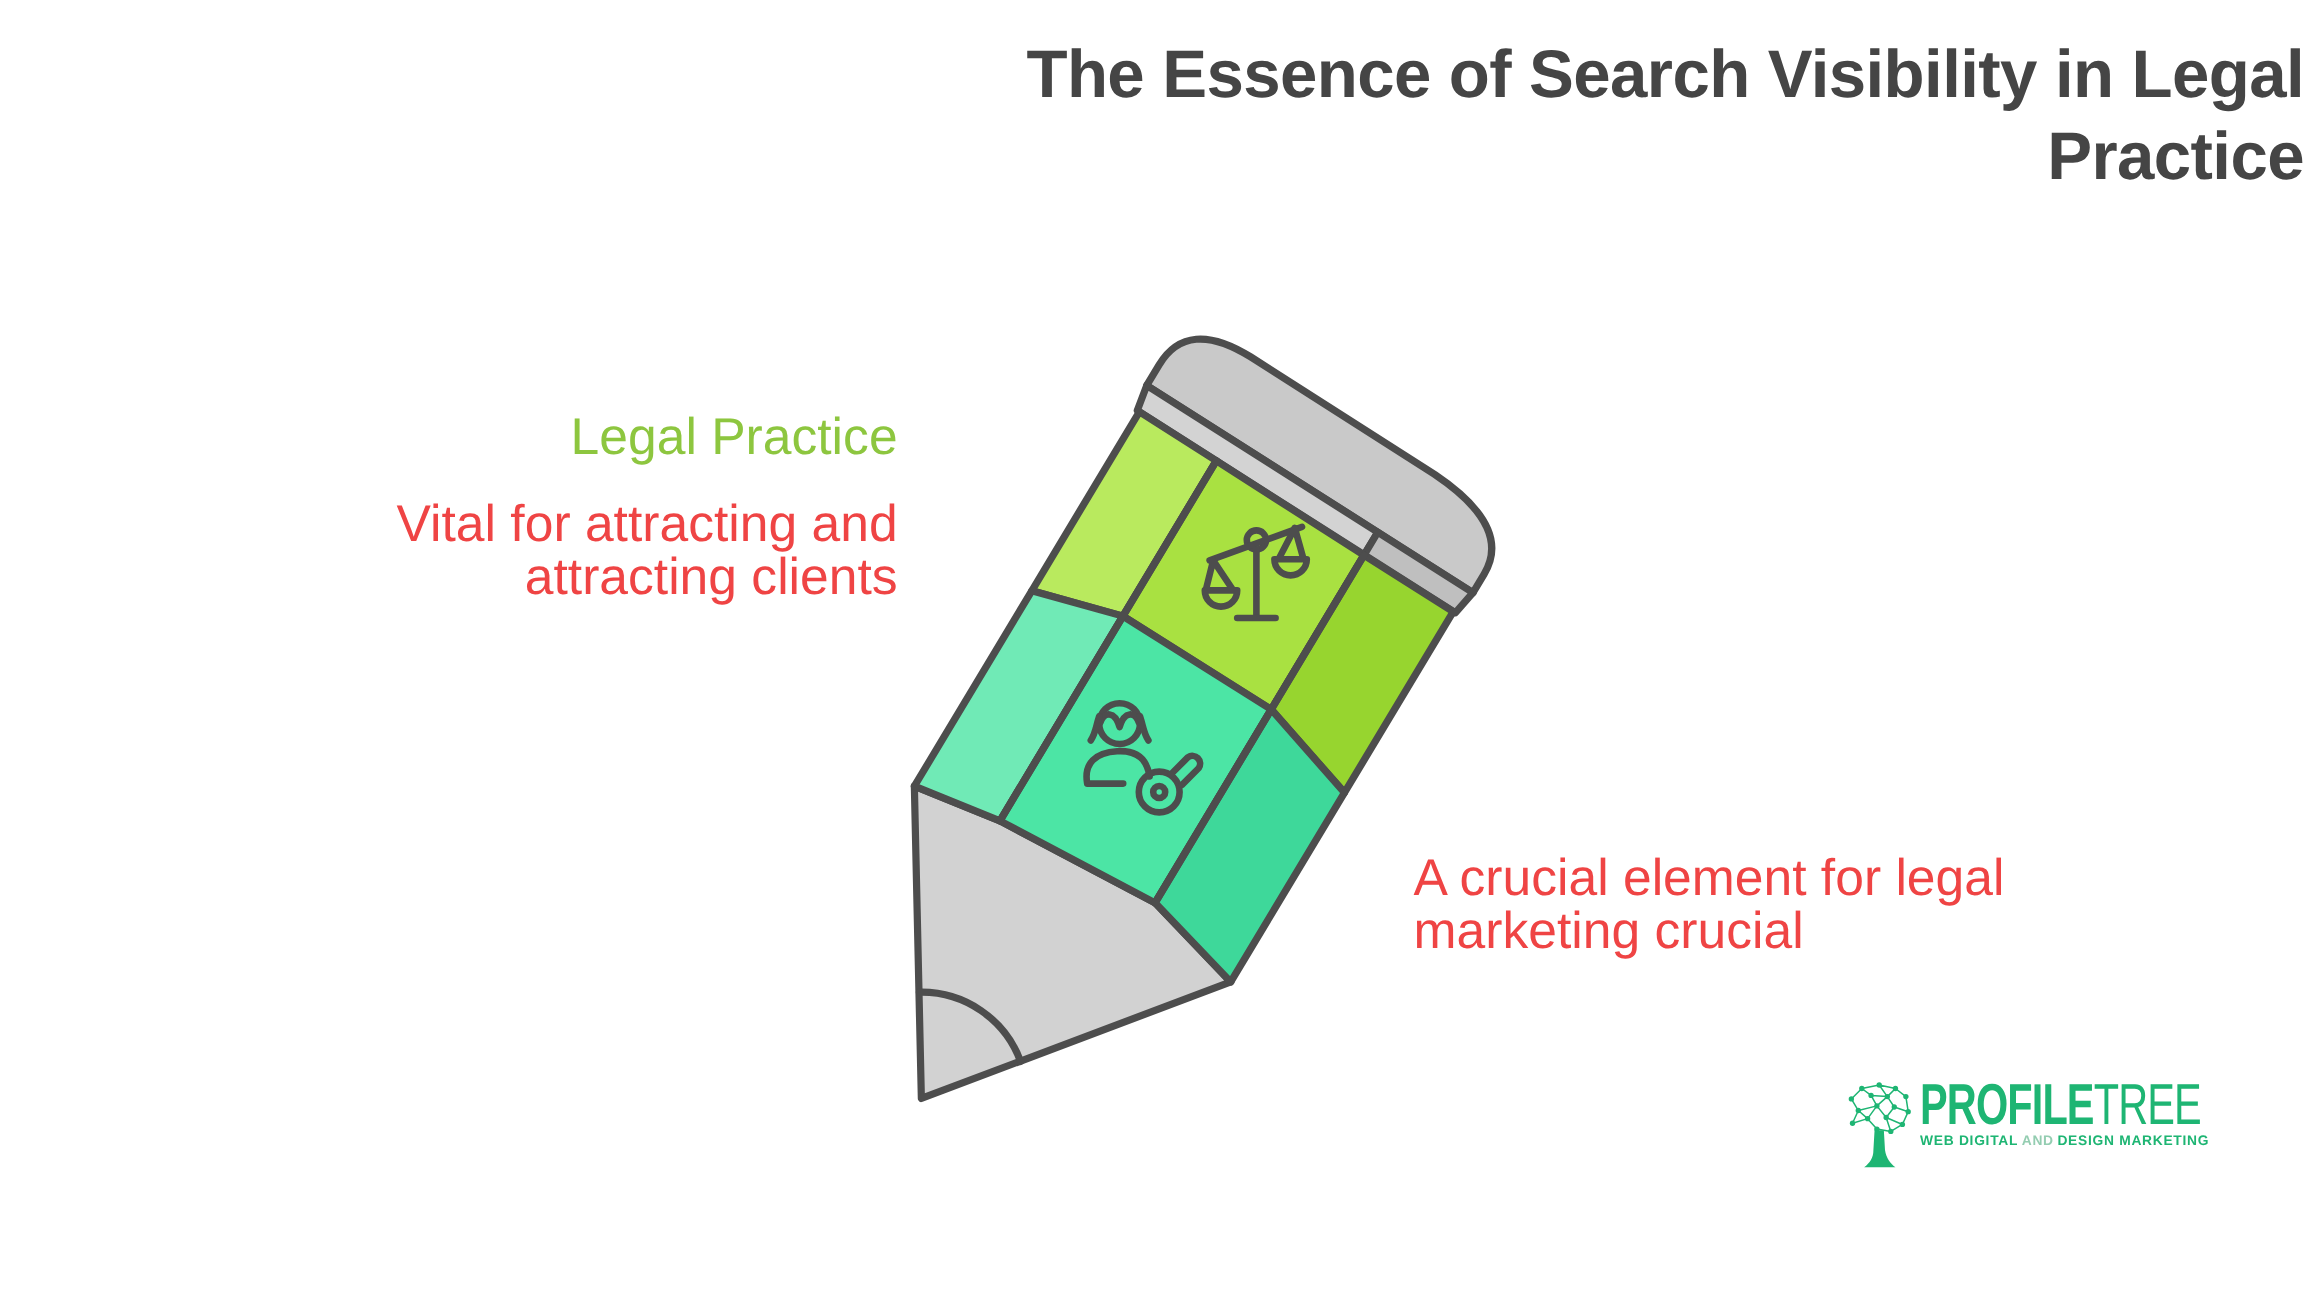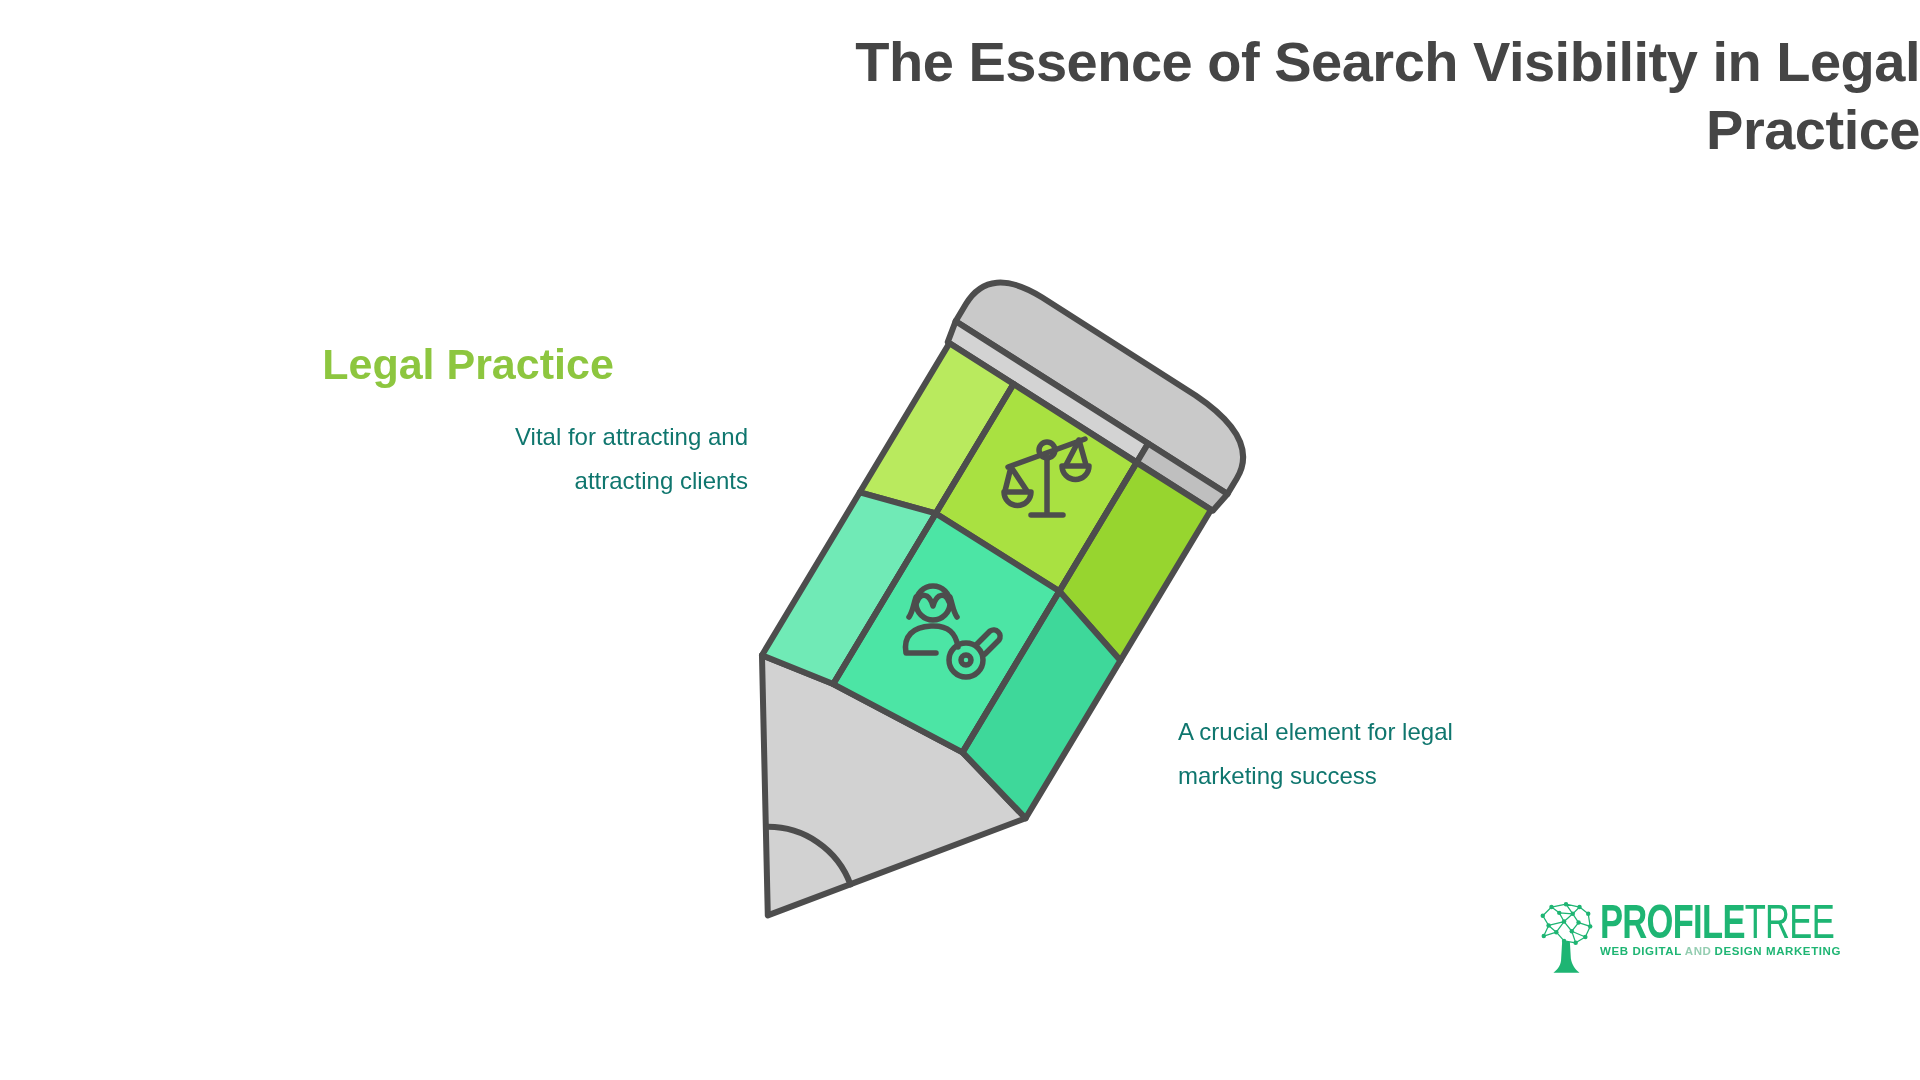--- a/index.html
+++ b/index.html
@@ -16,24 +16,24 @@
 
   .pencil-svg { position: absolute; left: 0; top: 0; width: 1920px; height: 1080px; }
 
   .face { stroke: #4d4d4d; stroke-width: 6; stroke-linejoin: round; }
   .edge { stroke: #4d4d4d; stroke-width: 6; stroke-linejoin: round; stroke-linecap: round; fill: none; }
   .ico  { stroke: #4d4d4d; stroke-width: 5.5; fill: none; stroke-linecap: round; stroke-linejoin: round; }
 
   .callout { position: absolute; }
   .callout.left  { right: 1172px; top: 336px; text-align: right; width: 560px; }
   .callout.right { left: 1178px;  top: 688px; text-align: left;  width: 560px; }
-  .callout-heading { font-weight: 700; font-size: 43px; line-height: 57px; text-align: center; }
+  .callout-heading { font-weight: 400; font-size: 43px; line-height: 57px; }
   .callout.left  .callout-heading { color: #8dc63f; }
   .callout.right .callout-heading { color: #3cc98f; }
-  .callout-body { margin-top: 22px; font-size: 24px; line-height: 44px; color: #0f766e; }
+  .callout-body { margin-top: 22px; font-size: 43px; line-height: 44px; color: #ef4444; }
 
   .logo { position: absolute; left: 1537px; top: 900px; display: flex; align-items: flex-start; }
   .logo-mark { width: 58px; height: 76px; flex: 0 0 auto; }
   .logo-green-fill { fill: #1eb573; }
   .logo-net { stroke: #1eb573; stroke-width: 1.3; fill: none; }
   .logo-text { margin-left: 5px; }
   .logo-word {
     font-size: 48px; line-height: 44px; color: #1eb573; white-space: nowrap;
     transform: scaleX(0.72); transform-origin: left top; letter-spacing: -1px;
   }
@@ -107,21 +107,21 @@
     </div>
     <div class="callout-body">
       <div>Vital for attracting and</div>
       <div>attracting clients</div>
     </div>
   </section>
 
   <section class="callout right">
     <div class="callout-body">
       <div>A crucial element for legal</div>
-      <div>marketing success</div>
+      <div>marketing crucial</div>
     </div>
   </section>
 
   <footer class="logo">
     <svg class="logo-mark" viewBox="0 0 60 78">
       <g class="logo-net">
         <path d="M30 4 L15 7 M30 4 L44 7 M30 4 L37 14 M15 7 L23 13 M15 7 L6 16 M44 7 L37 14 M44 7 L53 14
                  M6 16 L12 26 M23 13 L28 22 M23 13 L37 14 M37 14 L28 22 M37 14 L43 23 M53 14 L55 27
                  M12 26 L20 33 M12 26 L28 22 M28 22 L20 33 M28 22 L36 32 M43 23 L36 32 M43 23 L55 27
                  M55 27 L50 38 M7 37 L12 26 M7 37 L20 33 M20 33 L28 42 M36 32 L40 44 M36 32 L50 38

